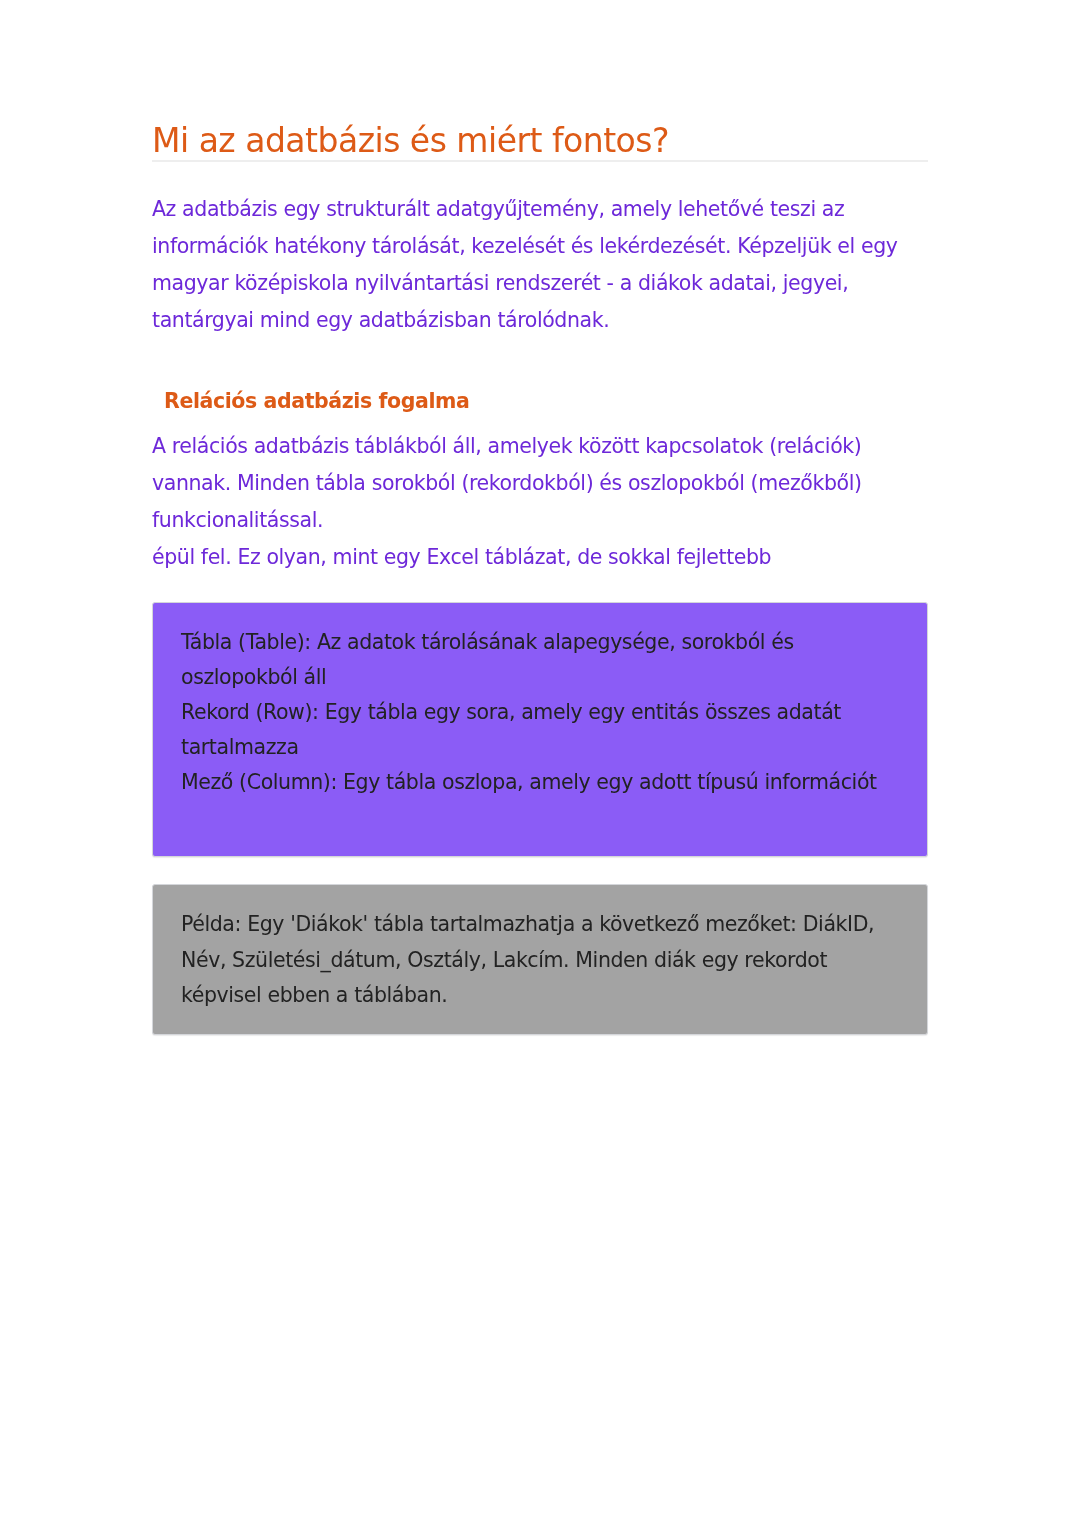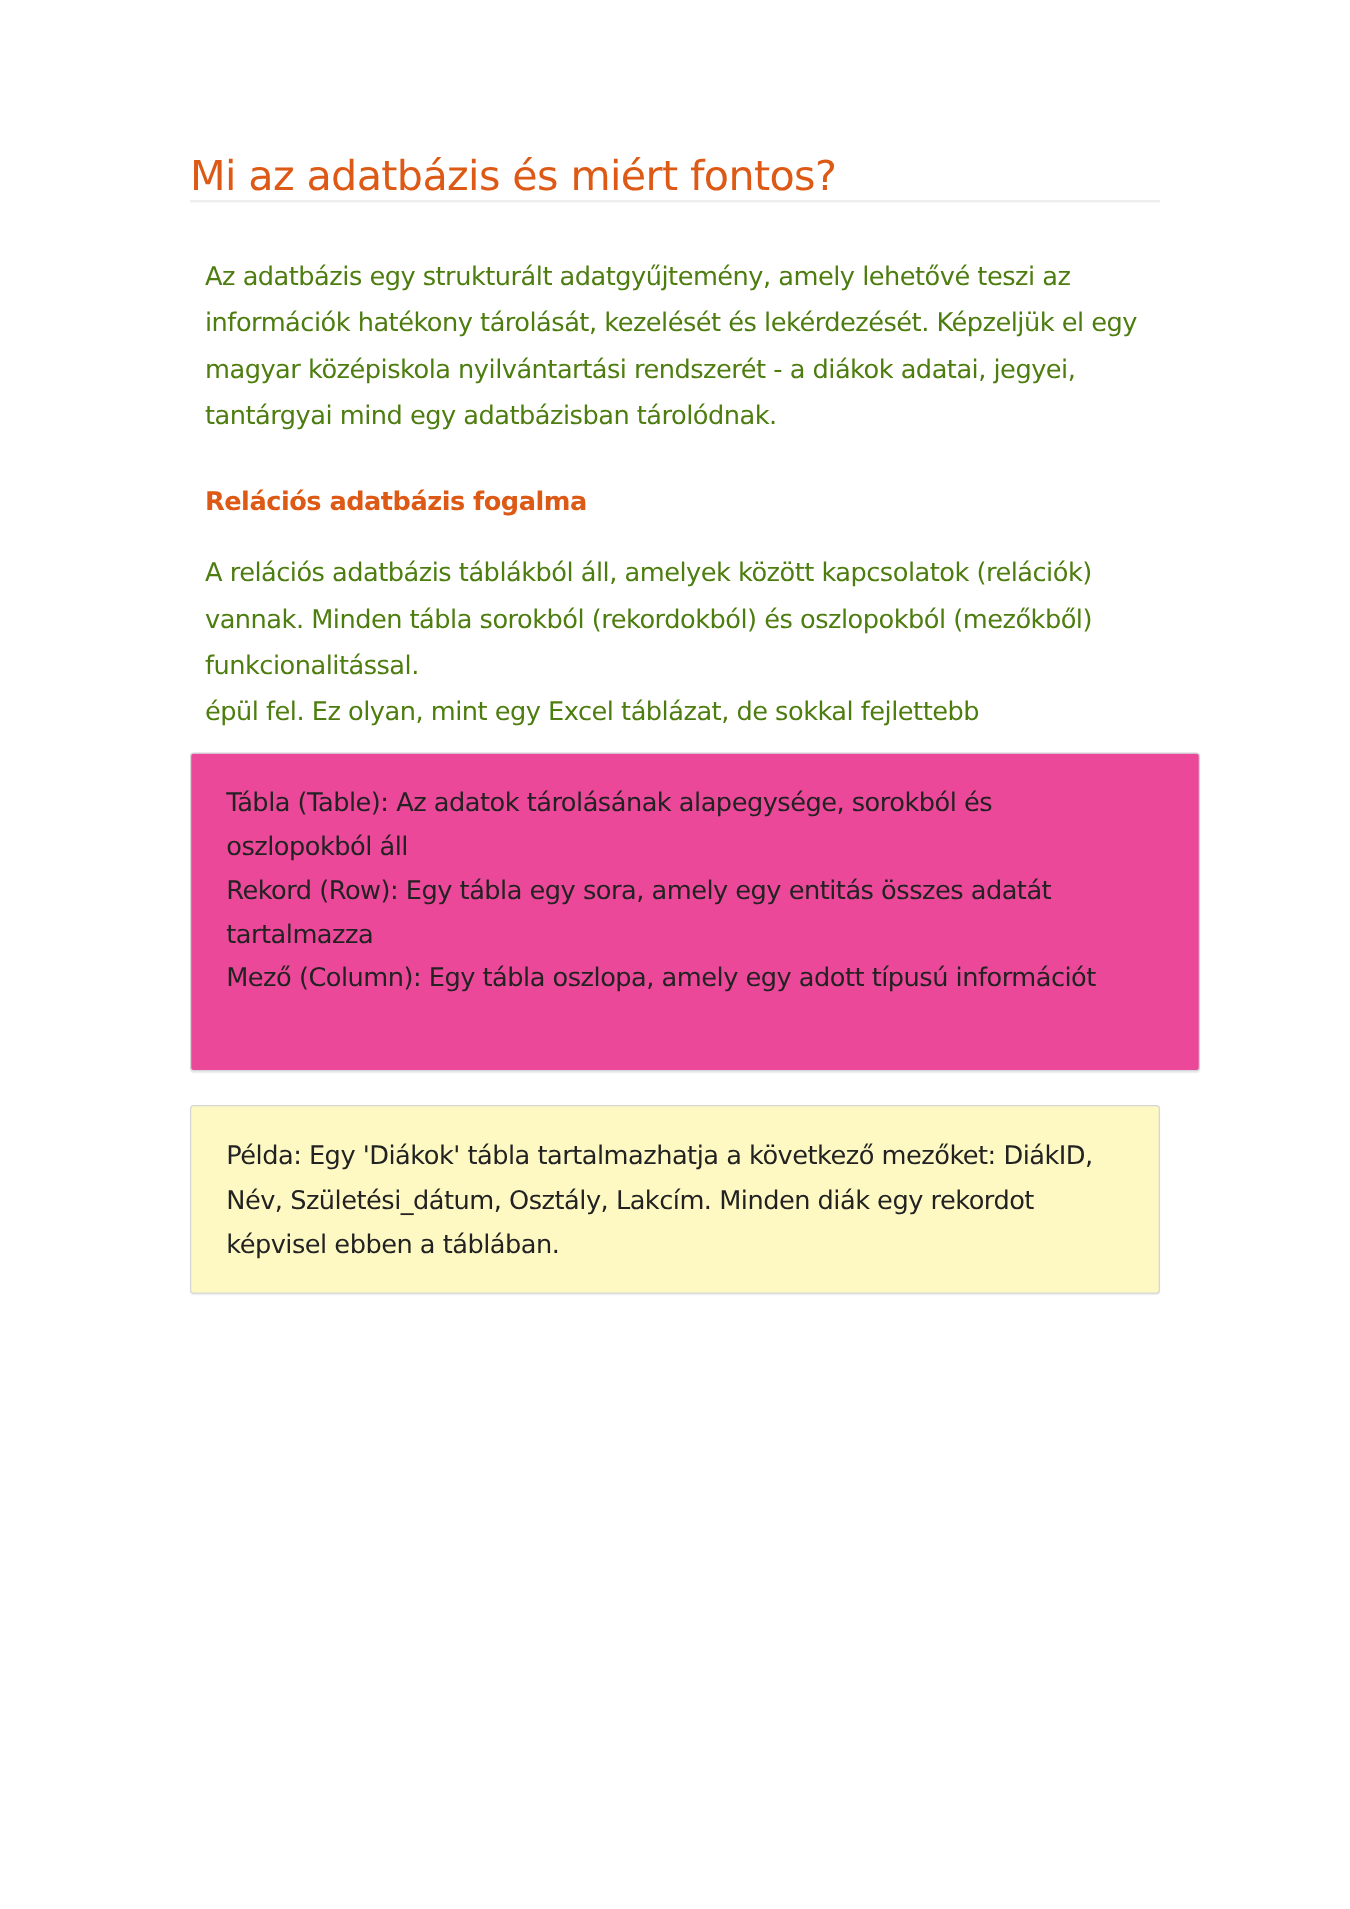--- a/index.html
+++ b/index.html
@@ -37,24 +37,24 @@
       left: 0;
       top: 160px;
       width: 776px;
       height: 2px;
       background: #eeeeee;
     }
     .para {
       position: absolute;
       left: 0;
       width: 776px;
-      margin: 12px;
+      margin: 0;
       font-size: 20.5px;
       line-height: 37px;
-      color: #4d7c0f;
+      color: #6d28d9;
       letter-spacing: -0.4px;
     }
     .para .ln { display: block; white-space: nowrap; }
     .p1 { top: 191px; }
     .p2 { top: 428px; }
     .subheading {
       position: absolute;
       left: 0;
       top: 372px;
       margin: 12px;
@@ -69,27 +69,26 @@
       position: absolute;
       left: 0;
       width: 774px;
       border: 1px solid #d4d6da;
       border-radius: 3px;
       box-shadow: 0 1px 1px rgba(0,0,0,0.08);
     }
     .box-info {
       top: 602px;
       height: 253px;
-      background: #ec4899;
-      padding-left: 32px;
+      background: #8b5cf6;
     }
     .box-example {
       top: 884px;
       height: 149px;
-      background: #fef9c3;
+      background: #a3a3a3;
     }
     .box-text {
       position: absolute;
       left: 28px;
       top: 22px;
       margin: 0;
       font-size: 20.5px;
       line-height: 35px;
       color: #222222;
       letter-spacing: -0.4px;

